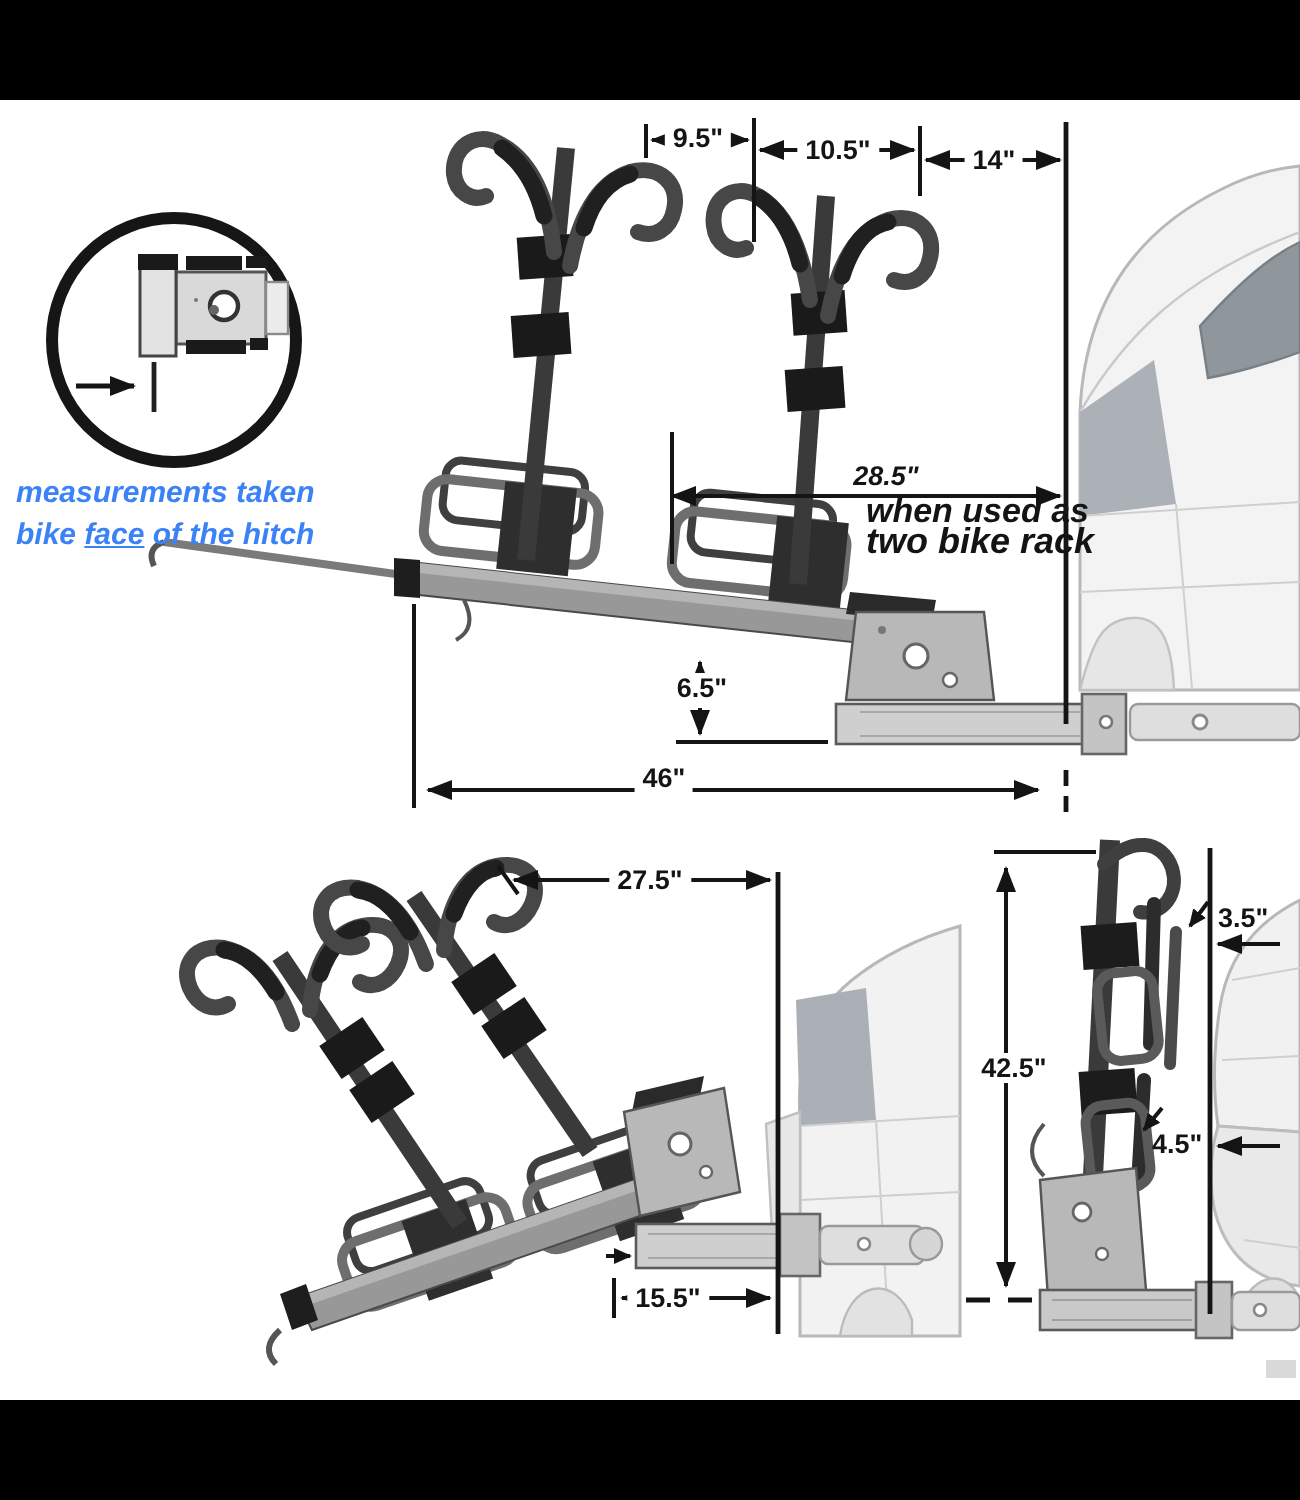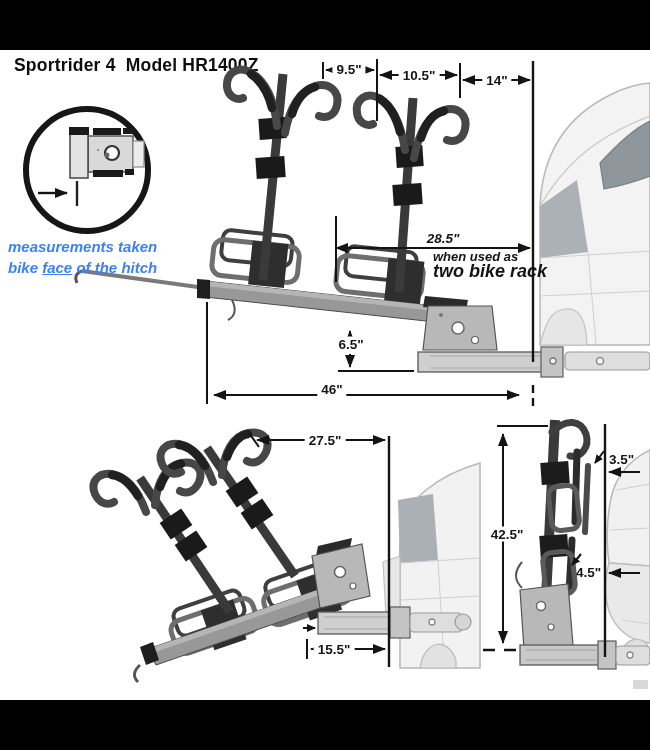--- a/index.html
+++ b/index.html
@@ -33,21 +33,20 @@
   #smudge{position:absolute;left:633px;top:680px;width:15px;height:9px;background:#d9d9d9;z-index:1;}
 </style>
 </head>
 <body>
 
 <div id="stage">
 
   <div id="bar-top" class="letterbox"></div>
   <div id="bar-bottom" class="letterbox"></div>
 
-  <div id="title">Sportrider 4  Model HR1400Z</div>
 
   <div id="caption"><span>measurements taken</span><br>
     <span>bike </span><span class="u">face</span><span> of the hitch</span>
   </div>
 
   <svg id="drawing" width="650" height="750" viewBox="0 0 650 750">
     <defs>
       <marker id="mA" markerUnits="userSpaceOnUse" markerWidth="14" markerHeight="10" refX="12" refY="5" orient="auto-start-reverse">
         <path d="M0,0 L13,5 L0,10 Z" fill="#141414"></path>
       </marker>
@@ -255,21 +254,21 @@
         <line x1="640" y1="573" x2="609" y2="573" marker-end="url(#mA)"></line>
         <line x1="581" y1="554" x2="572" y2="565" marker-end="url(#mS)"></line>
       </g>
     </g>
   </svg>
 
   <div class="dim bg" style="left:349px;top:69px">9.5"</div>
   <div class="dim bg" style="left:419px;top:75px">10.5"</div>
   <div class="dim bg" style="left:497px;top:80px">14"</div>
   <div class="dim italic" style="left:443px;top:238px">28.5"</div>
-  <div class="dim italic left" style="left:433px;top:256px;font-size:13px">when used as</div>
+  <div class="dim italic left" style="left:433px;top:256px;font-size:17px">when used as</div>
   <div class="dim italic left" style="left:433px;top:271px;font-size:18px">two bike rack</div>
   <div class="dim bg" style="left:351px;top:344px">6.5"</div>
   <div class="dim bg" style="left:332px;top:389px">46"</div>
   <div class="dim bg" style="left:325px;top:440px">27.5"</div>
   <div class="dim bg" style="left:334px;top:649px">15.5"</div>
   <div class="dim bg" style="left:507px;top:534px">42.5"</div>
   <div class="dim left" style="left:609px;top:459px">3.5"</div>
   <div class="dim left" style="left:576px;top:572px">4.5"</div>
 
   <div id="smudge"></div>

